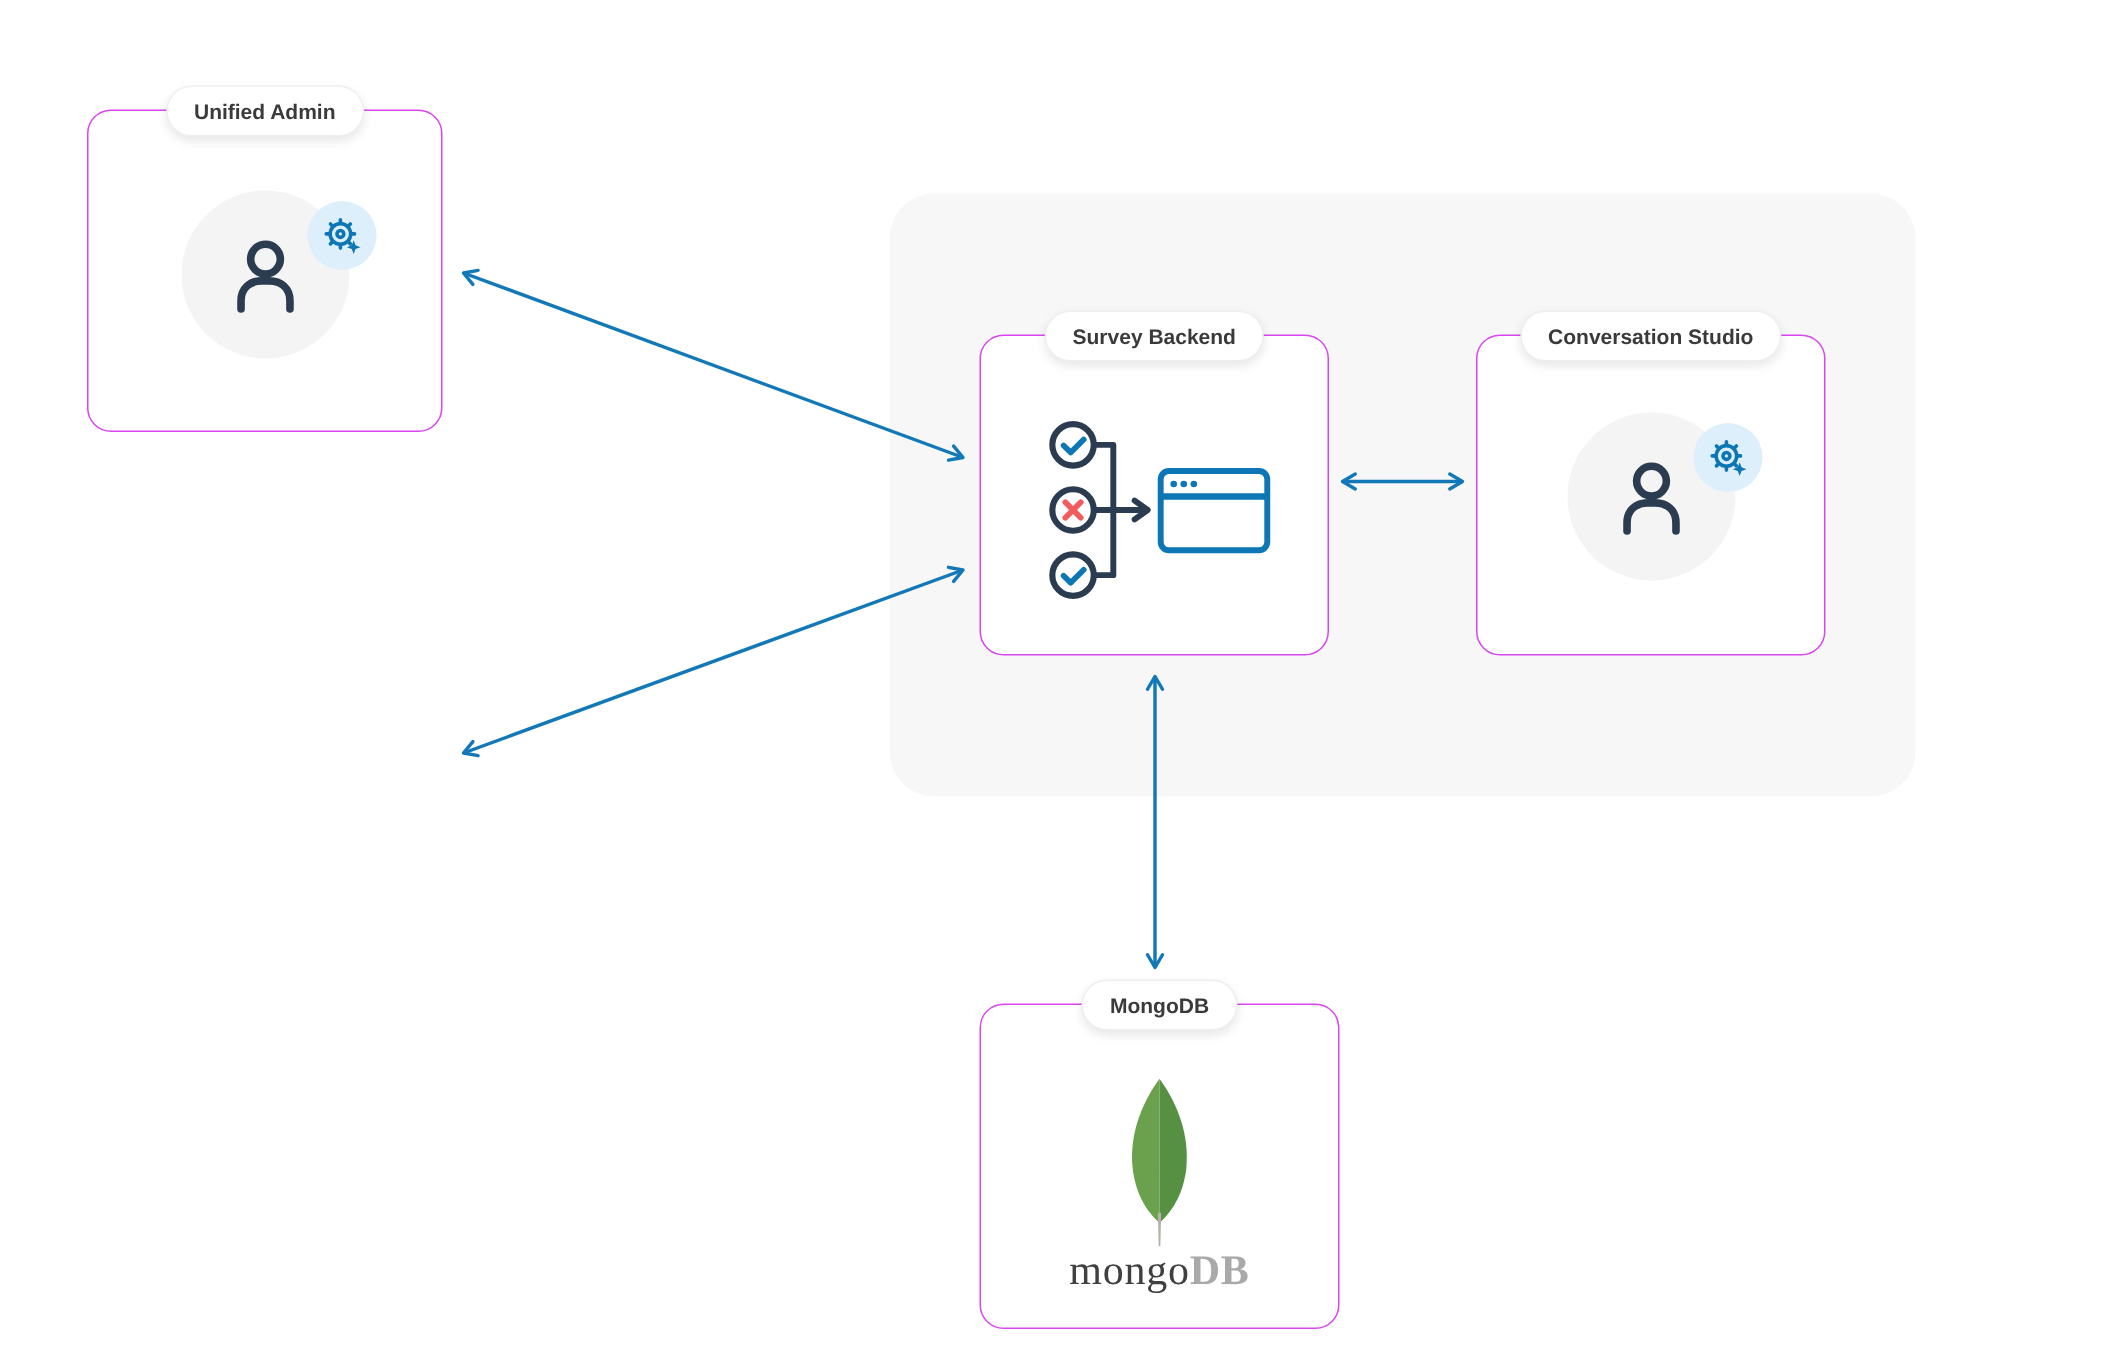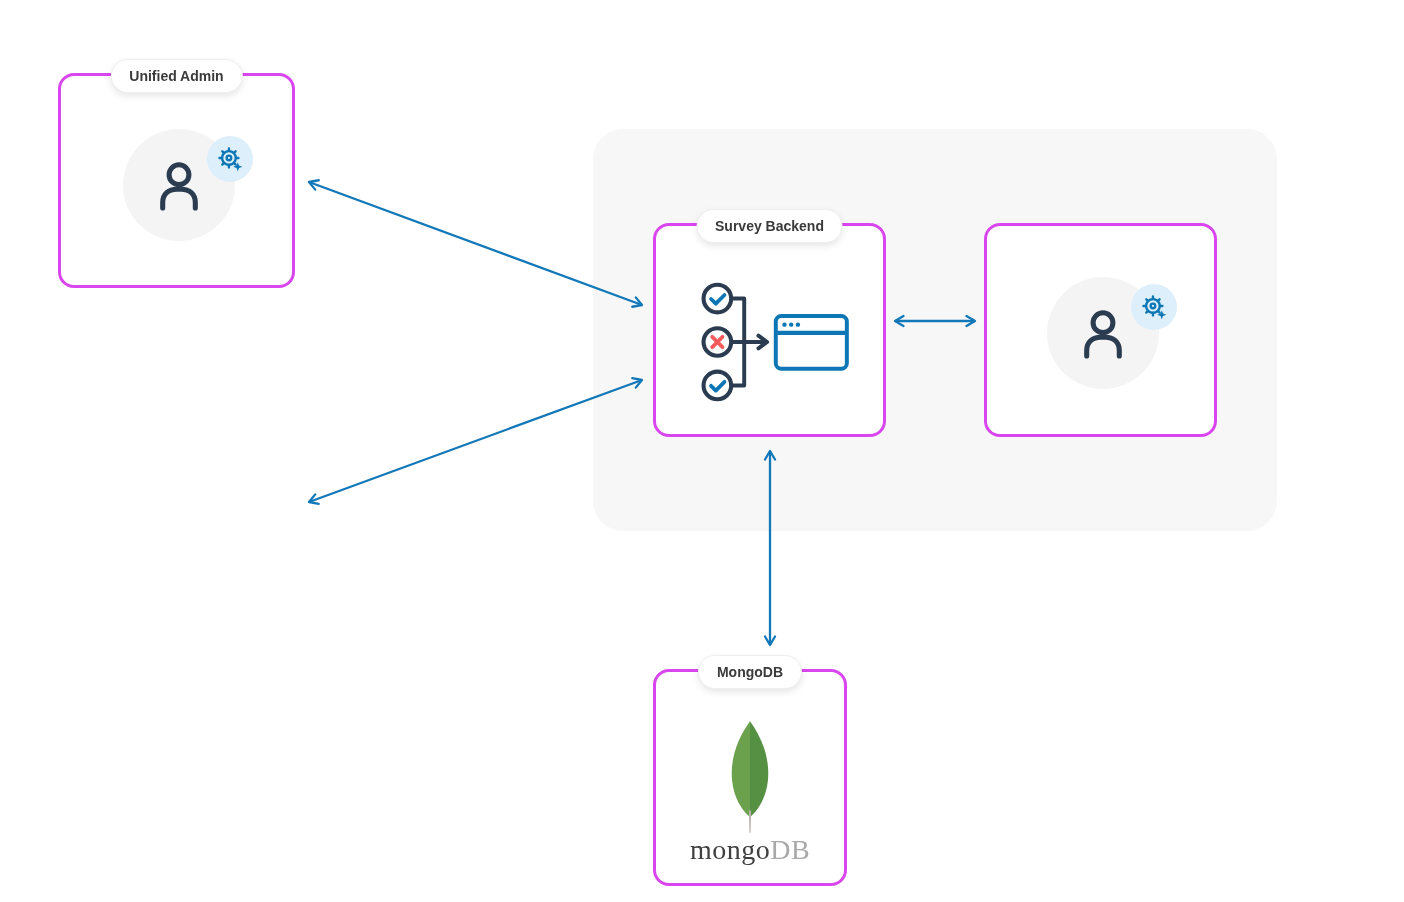--- a/index.html
+++ b/index.html
@@ -27,29 +27,29 @@
     position: absolute;
     left: 0; top: 0;
     width: 1404px; height: 902px;
     z-index: 4;
     pointer-events: none;
   }
 
   .node-card {
     position: absolute;
     background: #ffffff;
-    border: 3px solid #d946ef;
+    border: 1px solid #d946ef;
     border-radius: 16px;
     z-index: 10;
   }
   .card-unified-admin       { left: 58px;  top: 73px;  width: 237px; height: 215px; }
   .card-conv-controller     { left: 58px;  top: 345px; width: 237px; height: 218px; }
   .card-survey-backend      { left: 653px; top: 223px; width: 233px; height: 214px; }
   .card-conv-studio         { left: 984px; top: 223px; width: 233px; height: 214px; }
-  .card-mongodb             { left: 653px; top: 669px; width: 194px; height: 217px; }
+  .card-mongodb             { left: 653px; top: 669px; width: 240px; height: 217px; }
 
   .node-label {
     position: absolute;
     top: -17px;
     left: 50%;
     transform: translateX(-50%);
     height: 34px;
     line-height: 32px;
     padding: 0 18px;
     background: #ffffff;
@@ -105,21 +105,21 @@
     position: absolute;
     left: 0; right: 0;
     top: 162px;
     text-align: center;
     font-family: "Liberation Serif", serif;
     font-size: 28px;
     letter-spacing: 0.5px;
     white-space: nowrap;
   }
   .mongo-wordmark .wm-dark  { color: #404040; }
-  .mongo-wordmark .wm-light { color: #a9a9a9; }
+  .mongo-wordmark .wm-light { color: #a9a9a9; font-weight: bold; }
 </style>
 </head>
 <body>
 
 <div class="canvas">
 
   <div class="backend-container"></div>
 
   <svg class="arrow-layer" width="1404" height="902" viewBox="0 0 1404 902" xmlns="http://www.w3.org/2000/svg">
     <defs>
@@ -186,20 +186,21 @@
           <path d="M96 64.5 H186" stroke="#0d76b4" stroke-width="5.5"></path>
           <circle cx="107" cy="54" r="2.8" fill="#0d76b4"></circle>
           <circle cx="115.5" cy="54" r="2.8" fill="#0d76b4"></circle>
           <circle cx="124" cy="54" r="2.8" fill="#0d76b4"></circle>
         </g>
       </svg>
     </div>
   </div>
 
   <div class="node-card card-conv-studio">
+    <div class="node-label">Conversation Studio</div>
     <div class="avatar-wrap">
       <svg width="58" height="58" viewBox="0 0 48 48">
         <g fill="none" stroke="#2b3c51" stroke-width="4.2" stroke-linecap="round">
           <circle cx="24" cy="15.5" r="8.2"></circle>
           <path d="M10.5 43 V38.5 C10.5 31.5 15.5 27.5 22 27.5 H26 C32.5 27.5 37.5 31.5 37.5 38.5 V43"></path>
         </g>
       </svg>
     </div>
     <div class="gear-badge">
       <svg width="27" height="27" viewBox="0 0 26 26">

